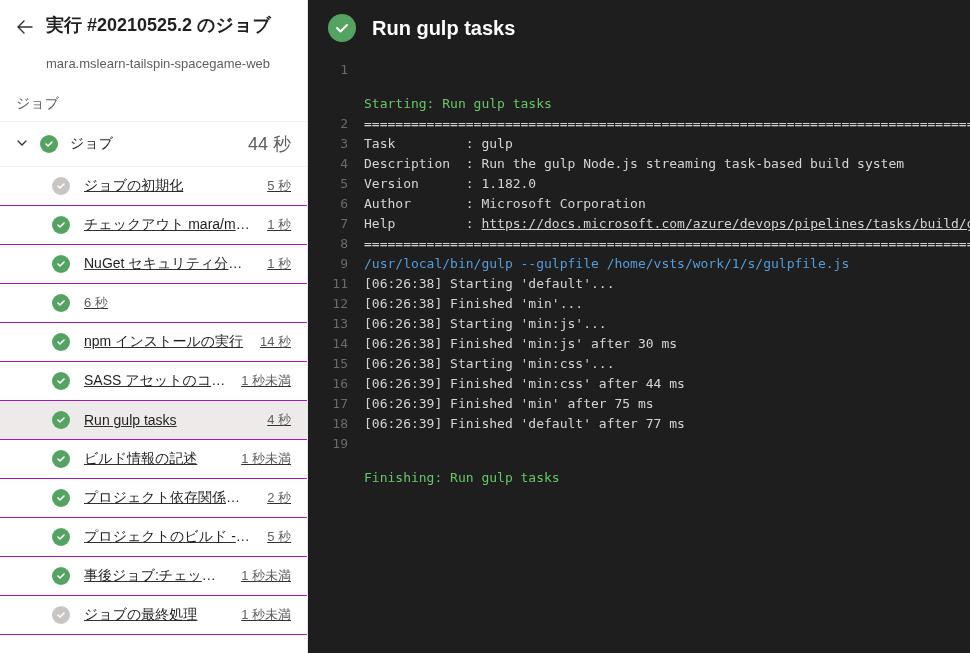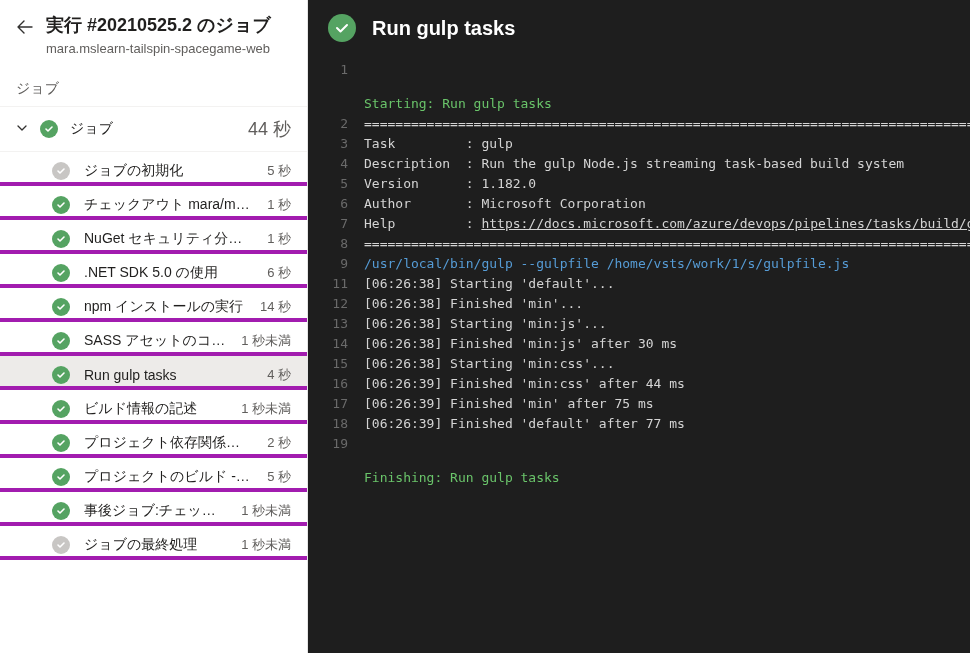--- a/index.html
+++ b/index.html
@@ -41,21 +41,21 @@
   .page-title {
     font-size: 18px;
     font-weight: 600;
     color: #201f1e;
     line-height: 1.3;
   }
   .page-subtitle {
     font-size: 13px;
     color: #605e5c;
     word-break: break-all;
-    margin-top: 4px;
+    margin-top: 19px;
   }
   .section-label {
     padding: 20px 16px 8px 16px;
     font-size: 14px;
     color: #605e5c;
   }
   .job-group-header {
     display: flex;
     align-items: center;
     padding: 10px 16px;
@@ -93,24 +93,25 @@
     font-size: 18px;
   }
   .task-list {
     list-style: none;
     flex: 1;
     overflow-y: auto;
   }
   .task-item {
     display: flex;
     align-items: center;
-    padding: 10px 16px 2px 52px;
+    padding: 10px 16px 10px 52px;
     gap: 14px;
     cursor: pointer;
-    border-bottom: 4px solid #a21caf;
+    border-bottom: 1px solid #a21caf;
+    text-decoration: underline;
   }
   .task-item.selected {
     background: #edebe9;
   }
   .task-label {
     flex: 1;
     white-space: nowrap;
     overflow: hidden;
     text-overflow: ellipsis;
     color: #201f1e;
@@ -229,21 +230,20 @@
         </span>
         <span class="task-label">NuGet セキュリティ分析...</span>
         <span class="task-duration">1 秒</span>
       </li>
       <li class="task-item">
         <span class="status-icon status-success">
           <svg width="10" height="10" viewBox="0 0 10 10">
             <path d="M2 5 L4 7 L8 3" stroke="#fff" stroke-width="1.6" fill="none" stroke-linecap="round" stroke-linejoin="round"></path>
           </svg>
         </span>
-        <span class="task-label">.NET SDK 5.0 の使用</span>
         <span class="task-duration">6 秒</span>
       </li>
       <li class="task-item">
         <span class="status-icon status-success">
           <svg width="10" height="10" viewBox="0 0 10 10">
             <path d="M2 5 L4 7 L8 3" stroke="#fff" stroke-width="1.6" fill="none" stroke-linecap="round" stroke-linejoin="round"></path>
           </svg>
         </span>
         <span class="task-label">npm インストールの実行</span>
         <span class="task-duration">14 秒</span>

